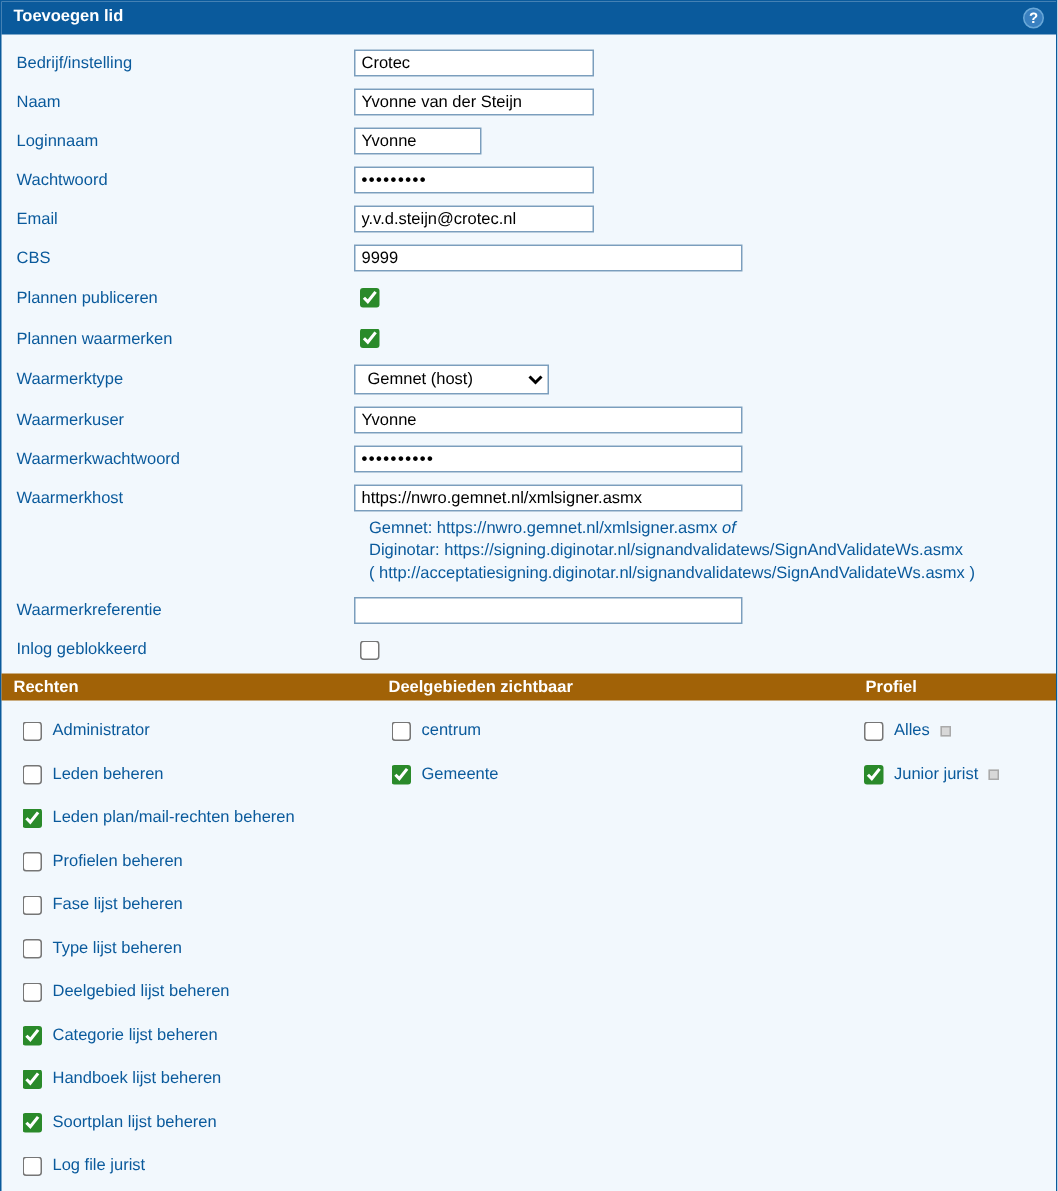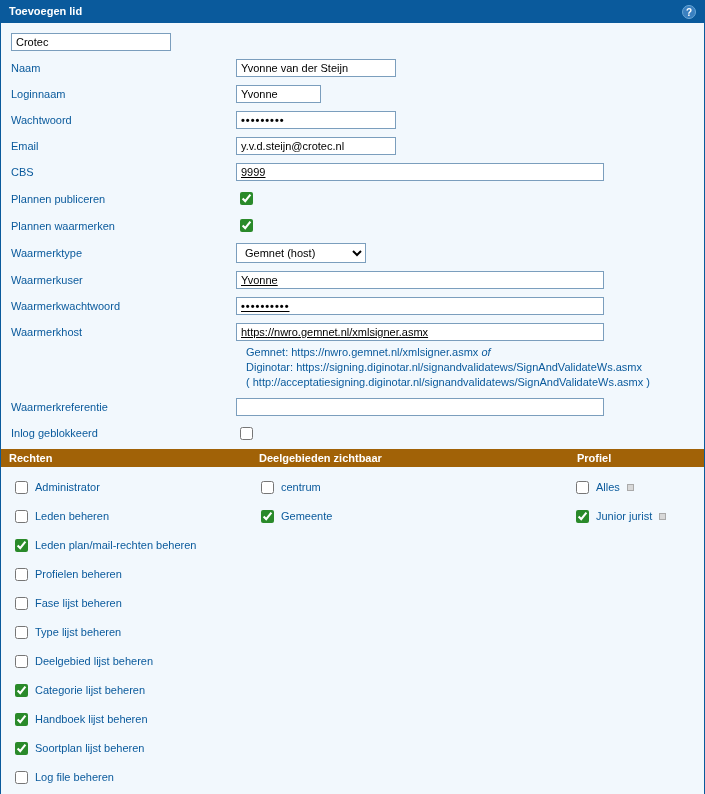--- a/index.html
+++ b/index.html
@@ -56,21 +56,21 @@
   input[type="text"], input[type="password"], select {
     font-family: Verdana, Arial, sans-serif;
     font-size: 11px;
     padding: 2px 4px;
     border: 1px solid #7b9ebd;
     background: #fff;
     color: #000;
   }
   input[type="text"].w160 { width: 160px; }
   input[type="text"].w85 { width: 85px; }
-  input[type="text"].w320 { width: 368px; text-decoration: underline; }
+  input[type="text"].w320 { width: 259px; }
   select.w130 { width: 130px; }
   input[type="checkbox"] {
     accent-color: #2a8a2a;
     width: 13px;
     height: 13px;
   }
   .hint-text {
     font-size: 11px;
     color: #0a5a9c;
     margin-left: 235px;
@@ -123,20 +123,21 @@
 <div class="panel">
 
   <div class="panel-header">
     <span>Toevoegen lid</span>
     <span class="help-icon">?</span>
   </div>
 
   <div class="form-body">
 
     <div class="form-row">
+      <div class="form-label">Bedrijf/instelling</div>
       <div class="form-field"><input type="text" class="w160" value="Crotec" style=""></div>
     </div>
 
     <div class="form-row">
       <div class="form-label">Naam</div>
       <div class="form-field"><input type="text" class="w160" value="Yvonne van der Steijn" style=""></div>
     </div>
 
     <div class="form-row">
       <div class="form-label">Loginnaam</div>
@@ -255,21 +256,21 @@
       <div class="cb-item">
           <input type="checkbox" checked="" style="">
           <label>Handboek lijst beheren</label>
         </div>
       <div class="cb-item">
           <input type="checkbox" checked="" style="">
           <label>Soortplan lijst beheren</label>
         </div>
       <div class="cb-item">
           <input type="checkbox" style="">
-          <label>Log file beheren</label>
+          <label>Log file jurist</label>
         </div>
     </div>
 
     <div class="checkbox-col col2">
       <div class="cb-item">
           <input type="checkbox" style="">
           <label>centrum</label>
         </div>
       <div class="cb-item">
           <input type="checkbox" checked="" style="">

